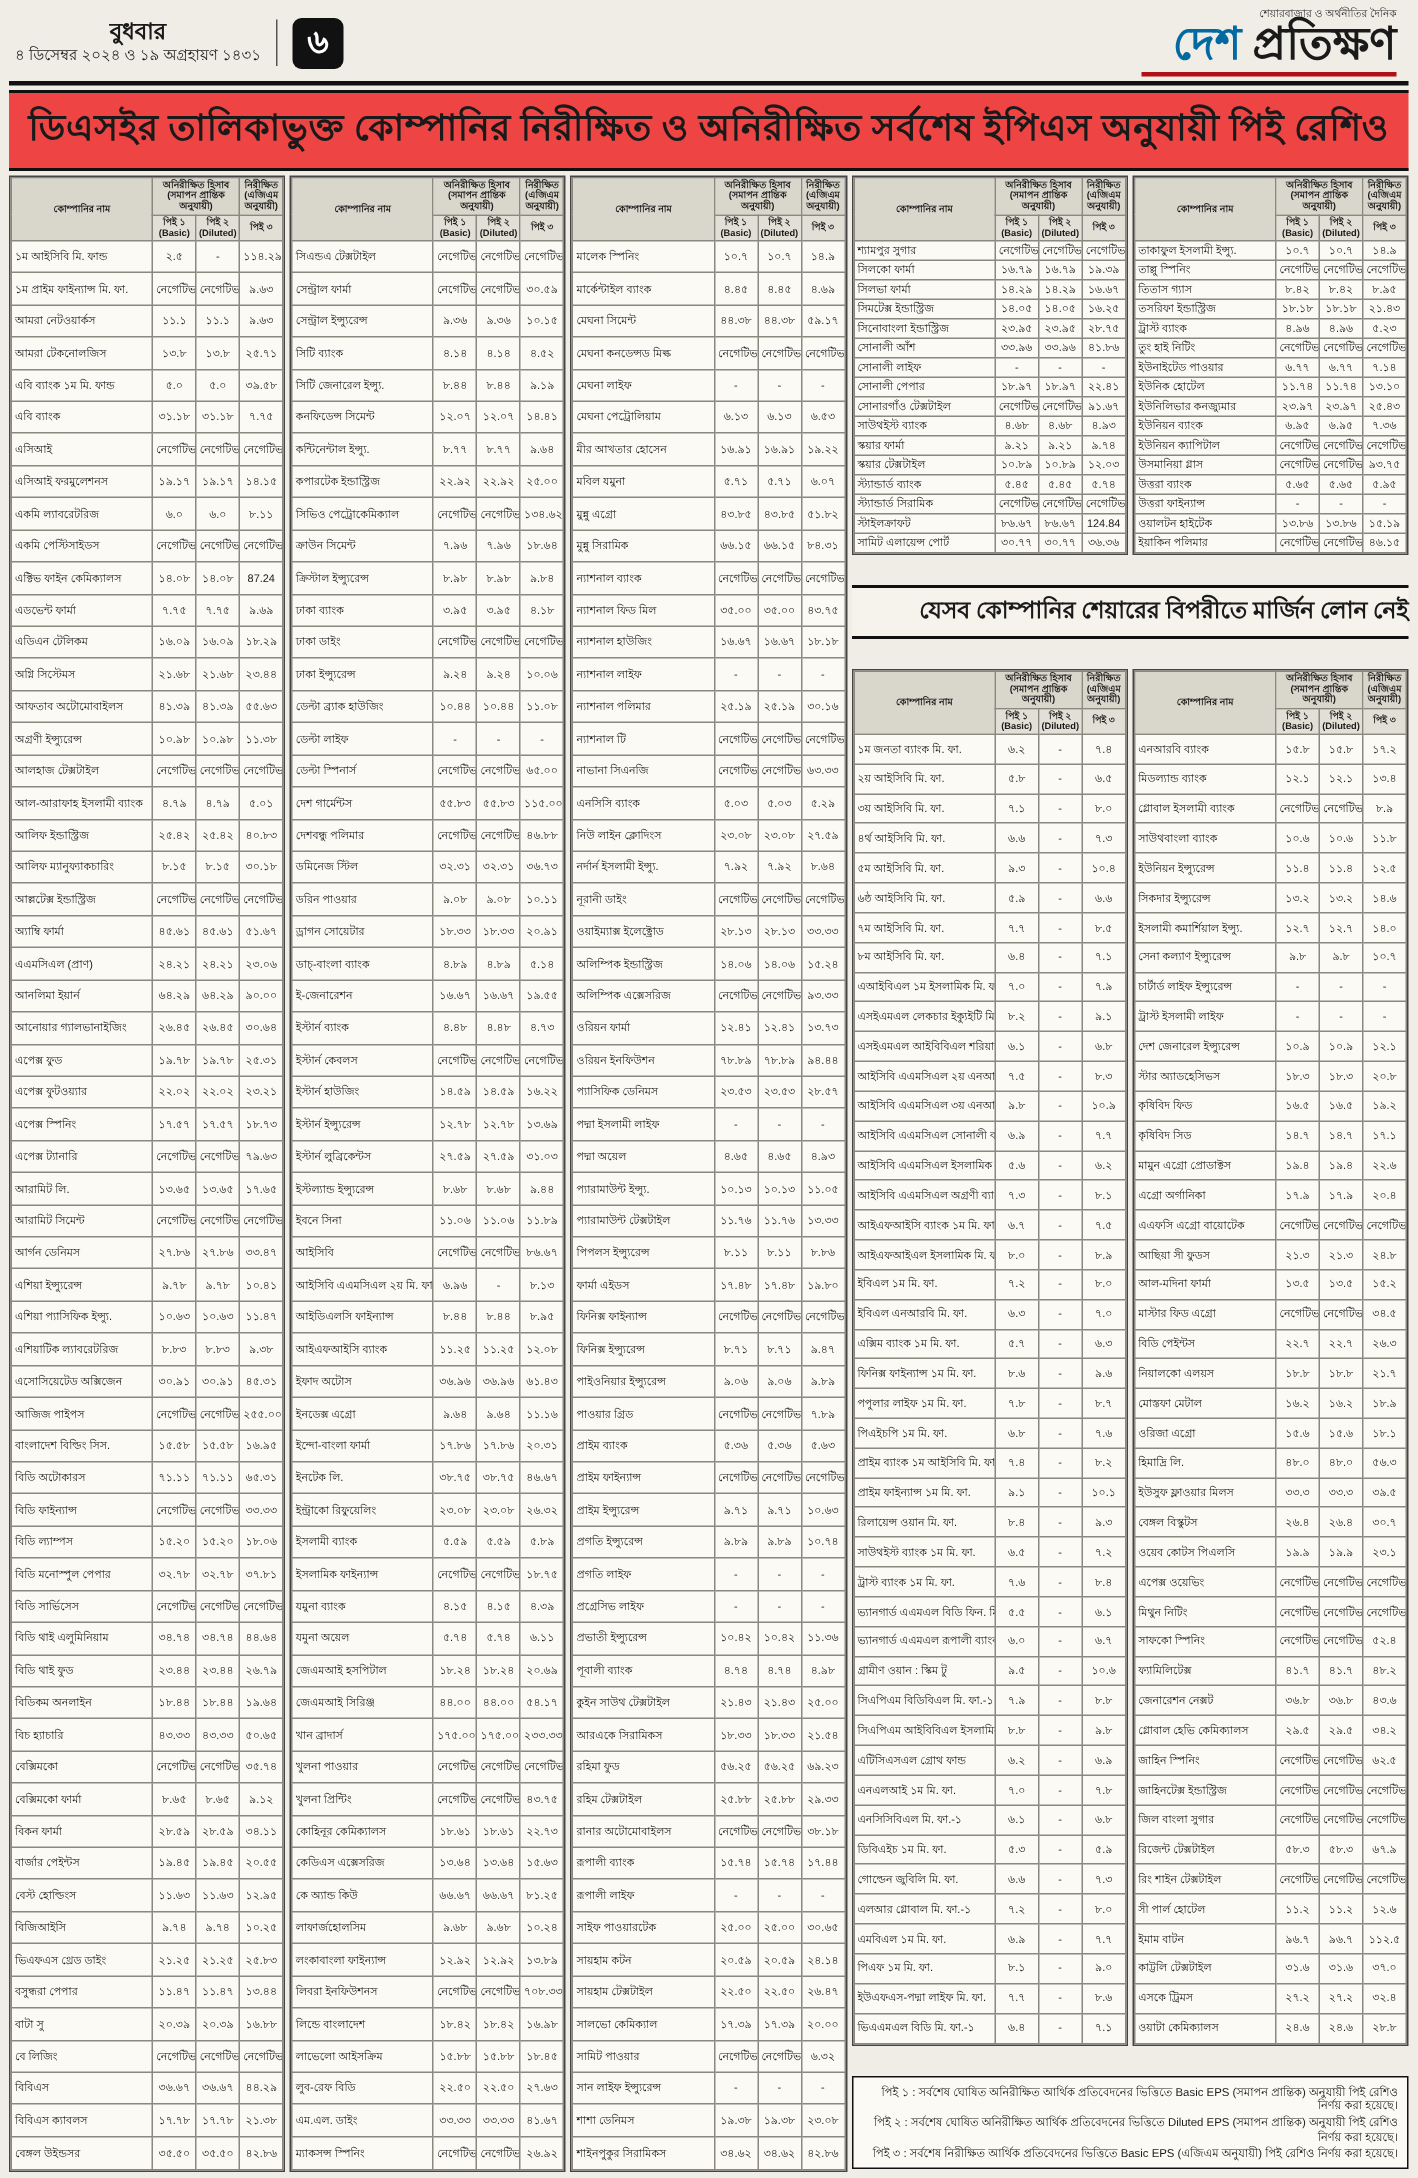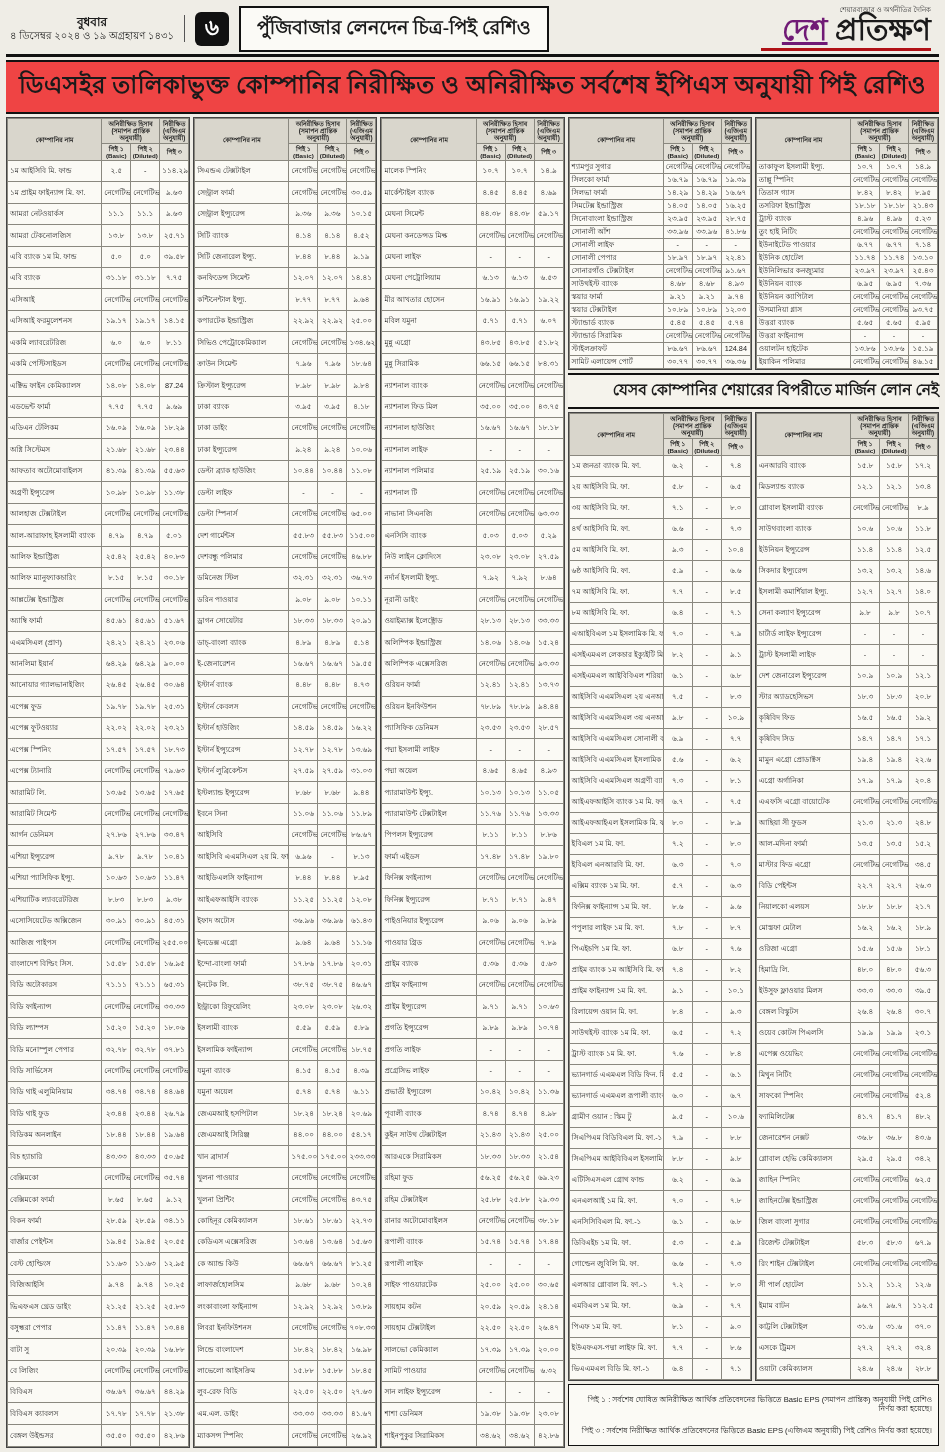--- a/index.html
+++ b/index.html
@@ -11,35 +11,35 @@
     overflow:hidden;
   }
   .page{box-sizing:border-box;width:945px;height:1452px;padding:5px 6px 6px 6px;display:flex;flex-direction:column;}
 
   
   .topbar{
     height:52px;display:flex;align-items:center;gap:10px;
     border-bottom:3px solid #111;padding:2px 4px 4px 4px;box-sizing:border-box;
   }
   .date-block{font-size:10px;line-height:1.25;text-align:center;border-right:1px solid #555;padding-right:10px;}
-  .date-block .wd{font-weight:bold;font-size:12px;}
+  .date-block .wd{font-weight:bold;font-size:15px;}
   .page-badge{
     width:34px;height:34px;background:#111;color:#fff;border-radius:6px;
     display:flex;align-items:center;justify-content:center;
     font-size:22px;font-weight:bold;flex:0 0 auto;
   }
   .title-box{
     border:2px solid #111;padding:5px 16px;font-weight:bold;font-size:19px;
     font-family:"Liberation Serif","DejaVu Serif",serif;background:#fbfaf6;white-space:nowrap;
   }
   .spacer{flex:1;}
   .logo{display:flex;flex-direction:column;align-items:flex-end;line-height:1;padding-right:4px;}
   .logo .tagline{font-size:7px;color:#333;margin-bottom:2px;}
   .logo .nameplate{font-size:30px;font-weight:bold;font-family:"Liberation Serif","DejaVu Serif",serif;}
-  .logo .nameplate .red{color:#701a75;text-decoration:underline;}
+  .logo .nameplate .red{color:#0369a1;}
   .logo .underbar{width:170px;height:3px;background:#b01116;margin-top:3px;}
 
   
   .banner{
     margin-top:3px;border-top:2px solid #111;border-bottom:2px solid #111;
     text-align:center;font-weight:bold;font-size:24px;padding:4px 0 6px 0;
     font-family:"Liberation Serif","DejaVu Serif",serif;letter-spacing:.5px;background:#ef4444;
   }
 
   
@@ -52,21 +52,21 @@
   table{width:100%;height:100%;border-collapse:collapse;table-layout:fixed;}
   col.c-name{width:52%;} col.c-pe{width:16%;}
   th,td{border:1px solid #8a887f;overflow:hidden;white-space:nowrap;}
   thead th{background:#d9d6cc;font-size:6.3px;font-weight:bold;padding:1px 1px;line-height:1.15;white-space:normal;}
   thead tr.sub th{font-size:6.2px;background:#e2dfd6;}
   td{font-size:7.3px;padding:0 2px;line-height:1.05;}
   td.nm{text-align:left;}
   td.num{text-align:center;font-family:"Liberation Sans","DejaVu Sans",sans-serif;}
 
   
-  .right{grid-column:4/6;display:flex;flex-direction:column;gap:3px;min-height:0;}
+  .right{grid-column:4/6;display:flex;flex-direction:column;gap:20px;min-height:0;}
   .right-top{height:253px;display:grid;grid-template-columns:1fr 1fr;gap:3px;}
   .margin-head{
     border-top:2px solid #111;border-bottom:2px solid #111;background:#f5f3ec;
     text-align:right;font-weight:bold;font-size:15.5px;padding:3px 0;
     font-family:"Liberation Serif","DejaVu Serif",serif;
   }
   .margin-grid{flex:1;display:grid;grid-template-columns:1fr 1fr;gap:3px;min-height:0;}
   .footnote{
     height:62px;border:1.5px solid #111;background:#fbfaf5;box-sizing:border-box;
     padding:4px 6px;display:flex;flex-direction:column;justify-content:space-around;text-align:right;
@@ -77,21 +77,20 @@
 <body>
 
 <div class="page">
 
   <div class="topbar">
     <div class="date-block">
       <div class="wd">বুধবার</div>
       <div>৪ ডিসেম্বর ২০২৪ ও ১৯ অগ্রহায়ণ ১৪৩১</div>
     </div>
     <div class="page-badge">৬</div>
-    <div class="title-box">পুঁজিবাজার লেনদেন চিত্র-পিই রেশিও</div>
     <div class="spacer"></div>
     <div class="logo">
       <div class="tagline">শেয়ারবাজার ও অর্থনীতির দৈনিক</div>
       <div class="nameplate">
         <span class="red">দেশ</span>
         <span>প্রতিক্ষণ</span>
       </div>
       <div class="underbar"></div>
     </div>
   </div>
@@ -2076,18 +2075,19 @@
                   <td class="num">২৪.৬</td>
                   <td class="num">২৮.৮</td>
                 </tr>
               </tbody>
           </table>
         </div>
       </div>
 
       <div class="footnote">
         <div class="fline">পিই ১ : সর্বশেষ ঘোষিত অনিরীক্ষিত আর্থিক প্রতিবেদনের ভিত্তিতে Basic EPS (সমাপন প্রান্তিক) অনুযায়ী পিই রেশিও নির্ণয় করা হয়েছে।</div>
+        <div class="fline">পিই ২ : সর্বশেষ ঘোষিত অনিরীক্ষিত আর্থিক প্রতিবেদনের ভিত্তিতে Diluted EPS (সমাপন প্রান্তিক) অনুযায়ী পিই রেশিও নির্ণয় করা হয়েছে।</div>
         <div class="fline">পিই ৩ : সর্বশেষ নিরীক্ষিত আর্থিক প্রতিবেদনের ভিত্তিতে Basic EPS (এজিএম অনুযায়ী) পিই রেশিও নির্ণয় করা হয়েছে।</div>
       </div>
 
     </div>
   </div>
 </div>
 
 </body></html>

